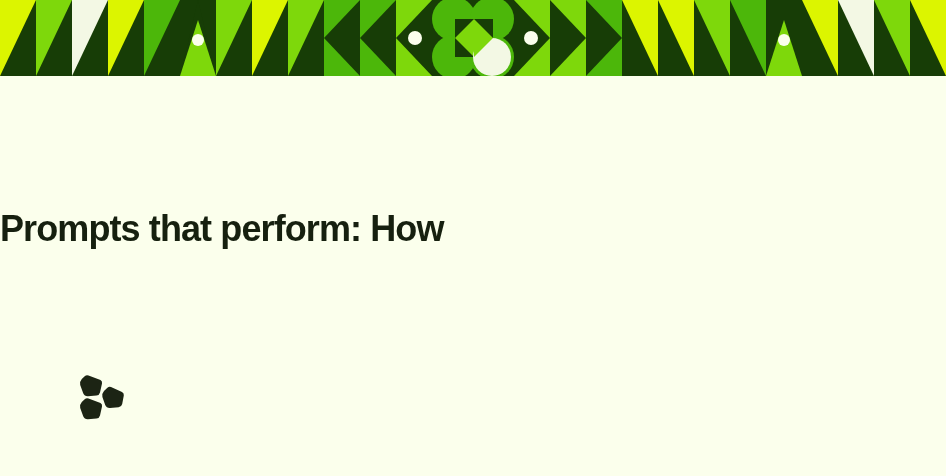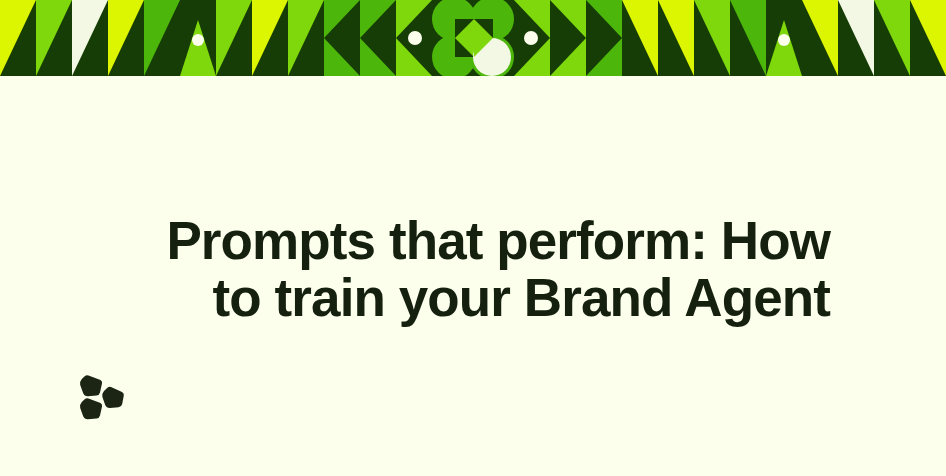--- a/index.html
+++ b/index.html
@@ -36,24 +36,24 @@
     width: 946px;
     height: 76px;
   }
 
   
   #headline {
     position: absolute;
     left: 0;
     top: 176px;
     width: 830px;
-    text-align: right;
+    text-align: left;
     color: #16200f;
     font-family: "Liberation Sans", sans-serif;
-    font-size: 53px;
+    font-size: 36px;
     line-height: 57px;
     font-weight: 700;
     letter-spacing: -0.9px;
     white-space: nowrap;
   }
   #headline .line {
     display: block;
   }
 
   
@@ -183,21 +183,20 @@
         <polygon points="910,76 874,0 874,76" fill="#173d06"></polygon>
 
         <rect x="910" y="0" width="36" height="76" fill="#dcf500"></rect>
         <polygon points="946,76 910,0 910,76" fill="#173d06"></polygon>
       </g>
     </svg>
   </div>
 
   <h1 id="headline">
     <span class="line">Prompts that perform: How</span>
-    <span class="line">to train your Brand Agent</span>
   </h1>
 
   <div id="logo">
     <svg viewBox="0 0 52 52">
       <path d="M12.5 4.5 L24.5 9.0 Q26.5 10.0 26.0 12.5 L24.0 21.5 Q23.4 24.2 20.5 24.5 L12.0 25.2 Q8.5 25.4 7.2 22.2 L4.2 14.0 Q3.2 11.0 5.8 8.0 L9.0 5.0 Q10.6 3.6 12.5 4.5 Z" fill="#1c2414"></path>
       <path d="M12.5 27.5 L24.5 32.0 Q26.5 33.0 26.0 35.5 L24.0 44.5 Q23.4 47.2 20.5 47.5 L12.0 48.2 Q8.5 48.4 7.2 45.2 L4.2 37.0 Q3.2 34.0 5.8 31.0 L9.0 28.0 Q10.6 26.6 12.5 27.5 Z" fill="#1c2414"></path>
       <path d="M35.0 16.0 L46.0 21.0 Q48.2 22.0 47.8 24.5 L46.2 33.0 Q45.6 35.8 42.6 36.2 L34.0 37.0 Q30.6 37.2 29.2 34.0 L26.4 26.0 Q25.4 23.0 28.0 20.0 L31.4 16.8 Q33.0 15.2 35.0 16.0 Z" fill="#1c2414"></path>
     </svg>
   </div>
 

